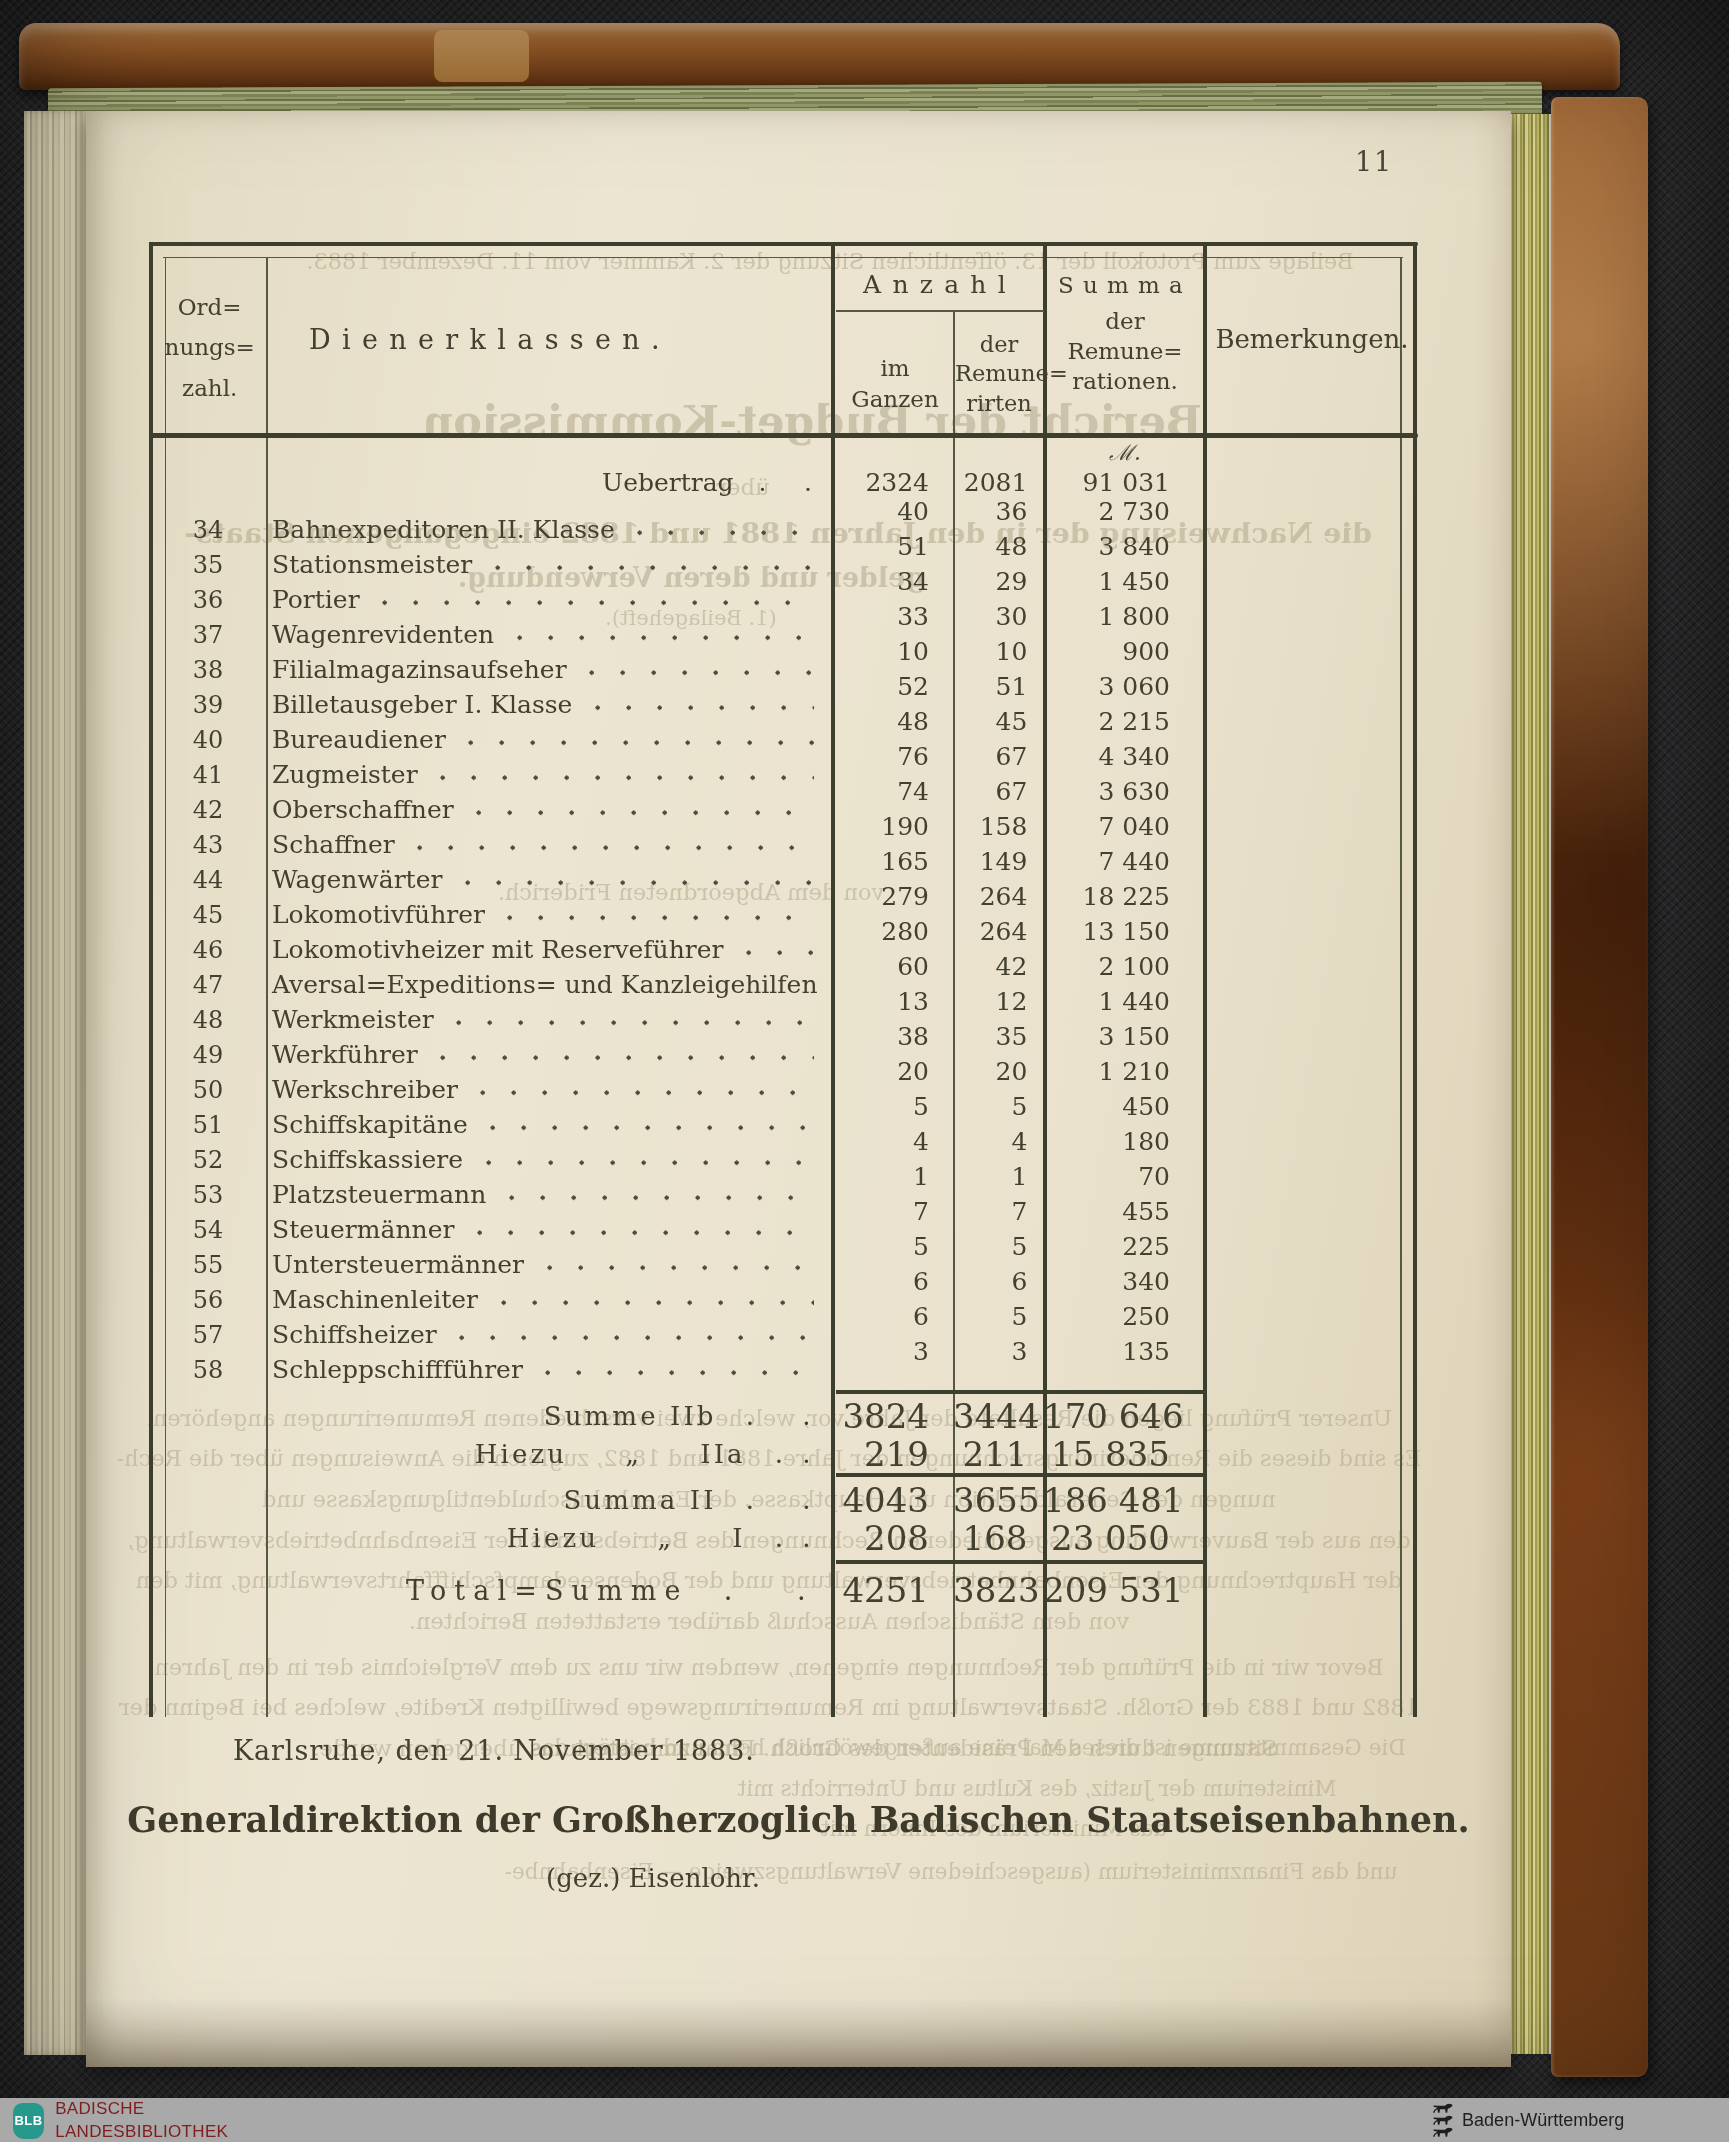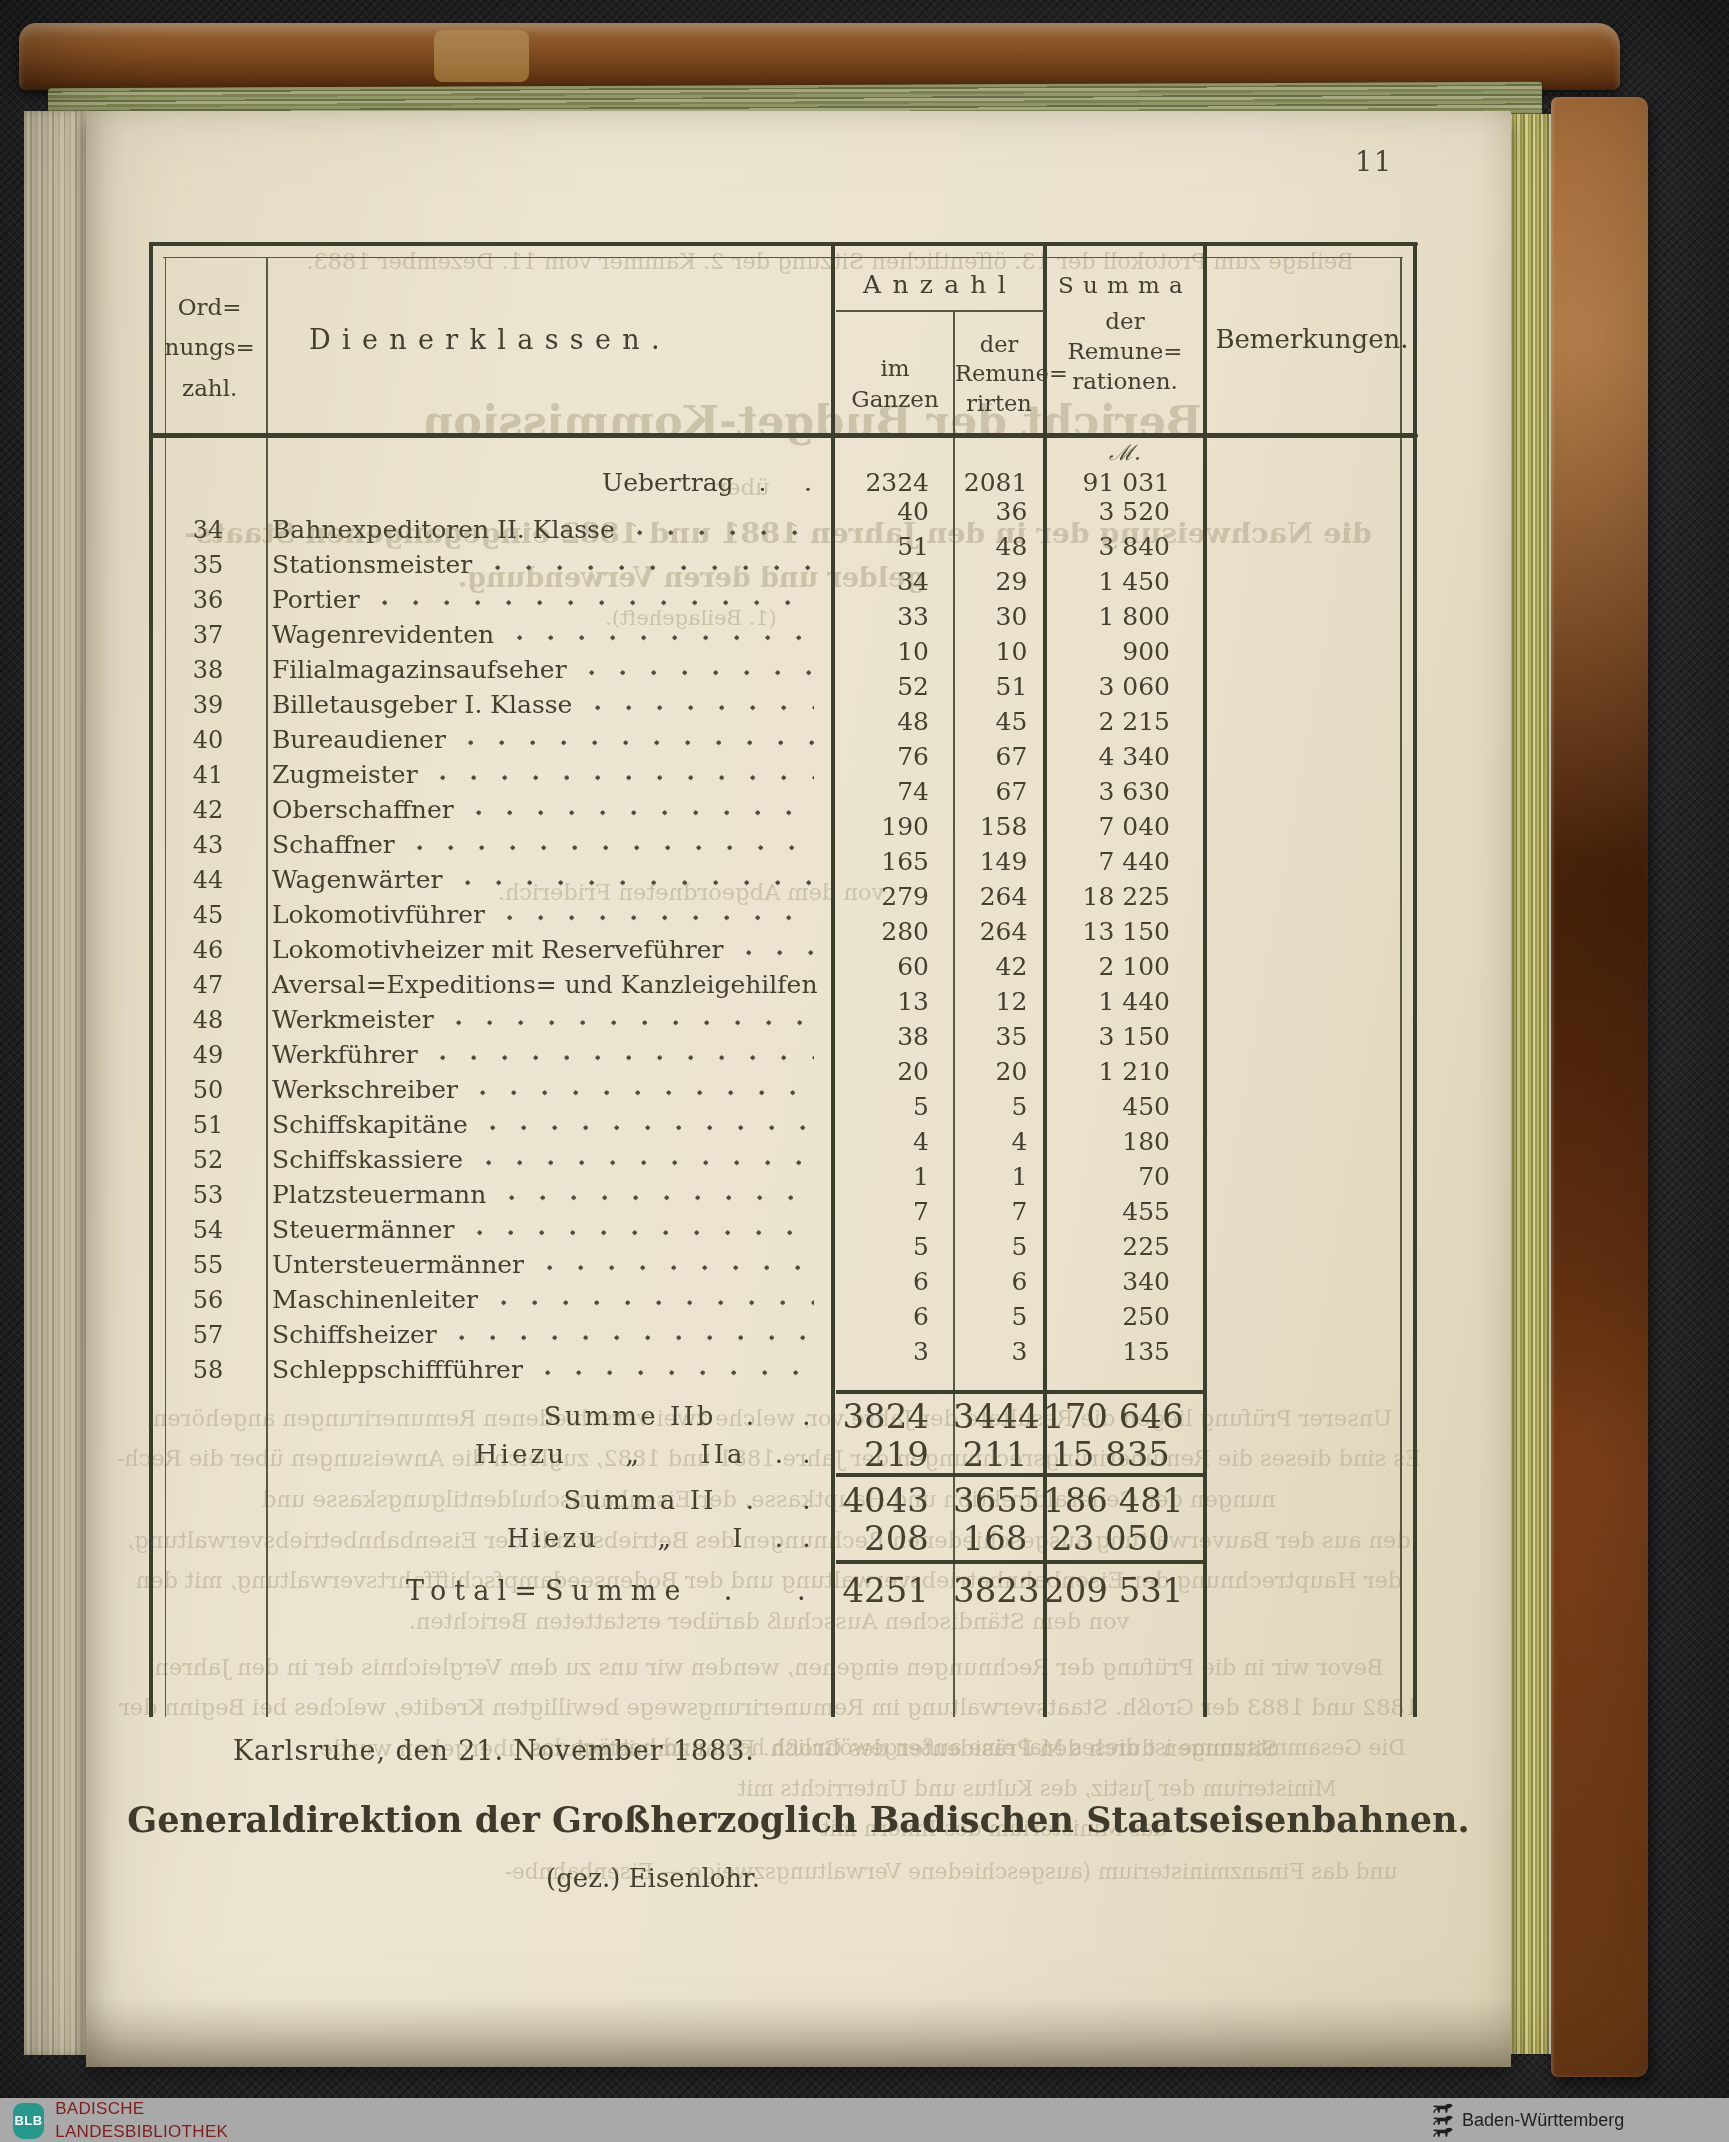--- a/index.html
+++ b/index.html
@@ -218,21 +218,21 @@
 
       <div id="rows">
           <div class="row shift">
             <div class="c nr">34</div>
             <div class="c lbl">
               <span class="t">Bahnexpeditoren II. Klasse</span>
               <span class="leader"></span>
             </div>
             <div class="c num g">40</div>
             <div class="c num r">36</div>
-            <div class="c num s">3 520</div>
+            <div class="c num s">2 730</div>
             <div class="c b"></div>
           </div>
           <div class="row shift">
             <div class="c nr">35</div>
             <div class="c lbl">
               <span class="t">Stationsmeister</span>
               <span class="leader"></span>
             </div>
             <div class="c num g">51</div>
             <div class="c num r">48</div>

